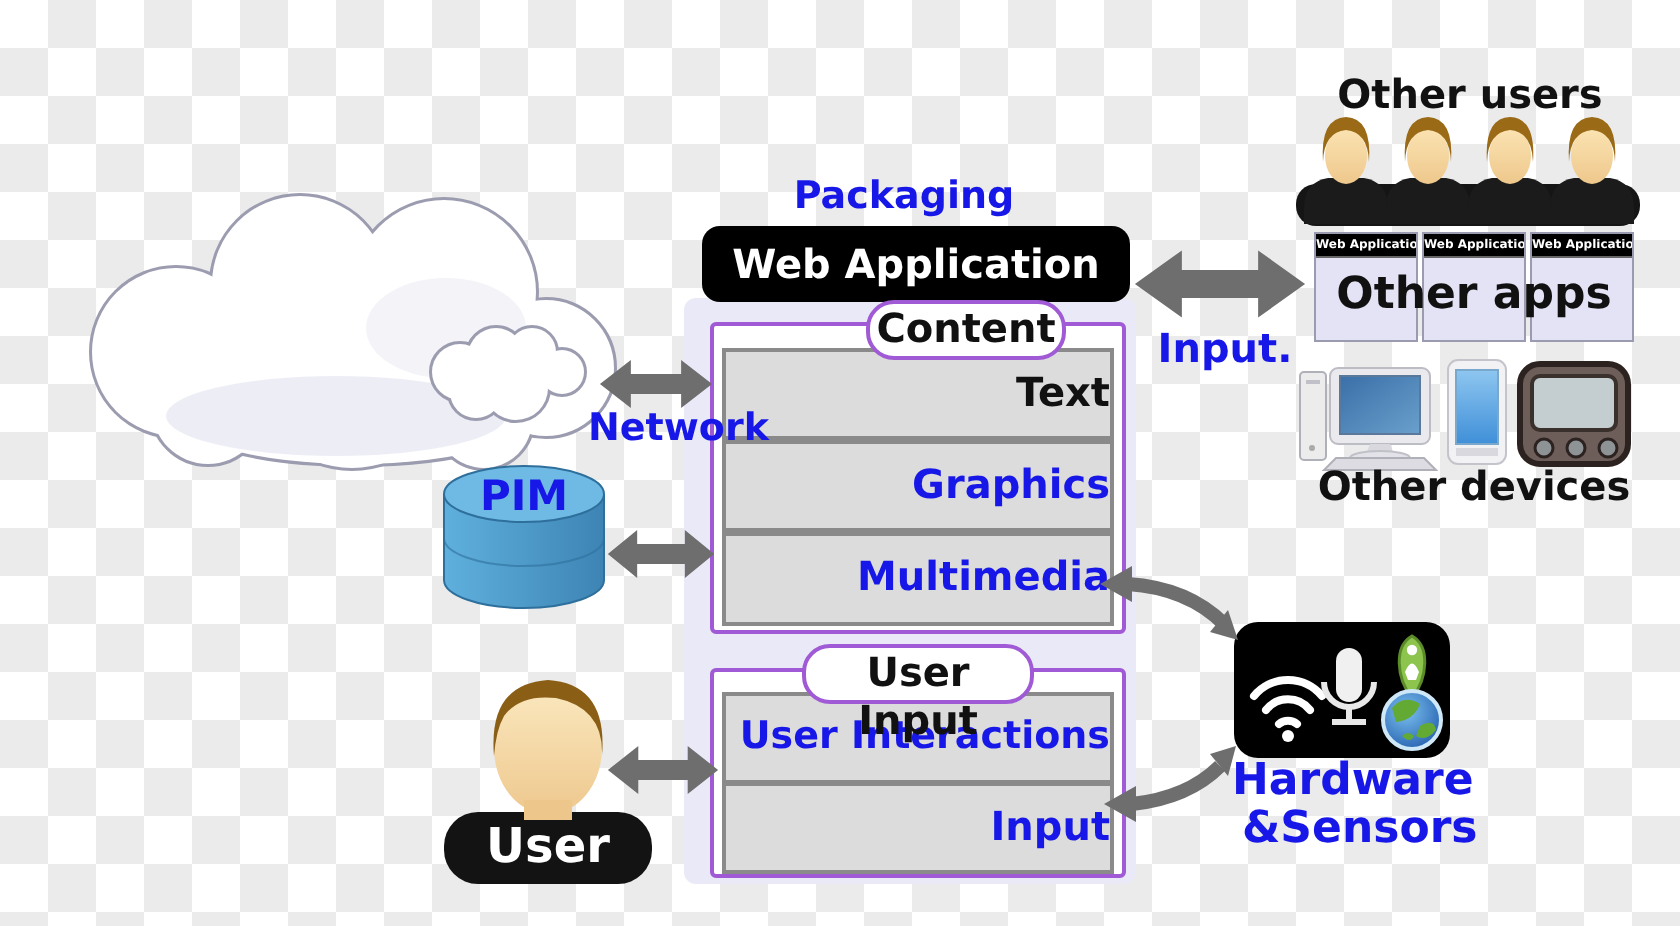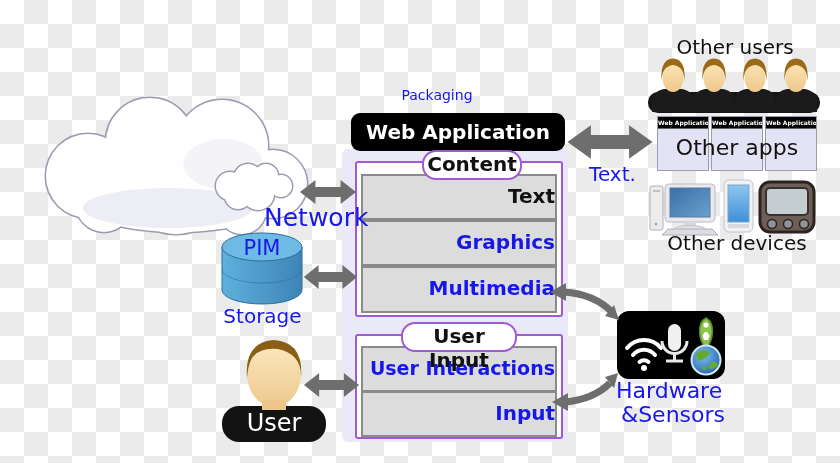--- a/index.html
+++ b/index.html
@@ -4,21 +4,21 @@
 <style>
   html,body{margin:0;padding:0}
   .stage{position:relative;width:840px;height:463px;overflow:hidden;
     font-family:"DejaVu Sans","Liberation Sans",sans-serif;font-weight:bold;
     background-color:#ffffff;
     background-image:
       linear-gradient(45deg,#ebebeb 25%,transparent 25%,transparent 75%,#ebebeb 75%),
       linear-gradient(45deg,#ebebeb 25%,transparent 25%,transparent 75%,#ebebeb 75%);
     background-size:48px 48px;background-position:0 0,24px 24px;}
   .abs{position:absolute}
-  .lbl{position:absolute;font-weight:normal;white-space:nowrap;z-index:7}
+  .lbl{position:absolute;font-weight:bold;white-space:nowrap;z-index:7}
   .blue{color:#1717e8}
   .black{color:#111}
   .center{text-align:center}
   .lavender{position:absolute;background:#e9e9f7;border-radius:6px;z-index:1}
   .pbox{position:absolute;background:#fff;border:2px solid #a05ad5;border-radius:3px;z-index:2}
   .pill{position:absolute;background:#fff;border:2px solid #a05ad5;border-radius:14px;
         text-align:center;color:#111;z-index:5;font-weight:bold}
   .gitem{position:absolute;background:#dcdcdc;border:2px solid #8a8a8a;text-align:right;
          font-size:20px;z-index:3}
   .hdr{position:absolute;background:#000;border-radius:9px;color:#fff;text-align:center;z-index:4}
@@ -72,35 +72,34 @@
       <circle cx="248" cy="90" r="12"></circle>
         <circle cx="263" cy="100" r="11"></circle>
       <circle cx="240" cy="108" r="16"></circle>
         <circle cx="220" cy="110" r="13"></circle>
     </g>
   </svg>
 
   <svg class="arrow" style="left:299px;top:177px;width:58px;height:30px" viewBox="0 0 60 30" preserveAspectRatio="none">
     <polygon points="1,15 17,3 17,10 43,10 43,3 59,15 43,27 43,20 17,20 17,27" fill="#6e6e6e"></polygon>
   </svg>
-  <div class="lbl blue" style="left:264px;top:203px;font-size:25px">Network</div>
+  <div class="lbl blue" style="left:294px;top:203px;font-size:19px">Network</div>
 
   <svg class="abs" style="left:221px;top:231px;width:82px;height:76px;z-index:2" viewBox="0 0 82 76">
     <defs>
       <linearGradient id="cylg" x1="0" y1="0" x2="1" y2="0">
         <stop offset="0" stop-color="#5fb0dd"></stop>
           <stop offset="1" stop-color="#3d84b4"></stop>
       </linearGradient>
     </defs>
     <path d="M1,16 v43 a40,14 0 0 0 80,0 v-43" fill="url(#cylg)" stroke="#2e6f9c" stroke-width="1"></path>
     <path d="M1,38 a40,14 0 0 0 80,0" fill="none" stroke="#2e6f9c" stroke-width="1" opacity="0.6"></path>
     <ellipse cx="41" cy="16" rx="40" ry="14" fill="#6fbae4" stroke="#2e6f9c" stroke-width="1"></ellipse>
   </svg>
   <div class="lbl blue center" style="left:231px;top:236px;width:62px;font-size:21px">PIM</div>
-  <div class="lbl blue center" style="left:215px;top:304px;width:95px;font-size:20px">Storage</div>
 
   <svg class="arrow" style="left:303px;top:262px;width:55px;height:30px" viewBox="0 0 60 30" preserveAspectRatio="none">
     <polygon points="1,15 17,3 17,10 43,10 43,3 59,15 43,27 43,20 17,20 17,27" fill="#6e6e6e"></polygon>
   </svg>
 
   <svg class="abs" style="left:216px;top:334px;width:116px;height:110px;z-index:2" viewBox="0 0 116 110">
     <defs>
       <linearGradient id="faceg" x1="0" y1="0" x2="0" y2="1">
         <stop offset="0" stop-color="#fbe9c0"></stop>
           <stop offset="1" stop-color="#eec88e"></stop>
@@ -111,43 +110,43 @@
     <path d="M31,44 Q28,8 58,6 Q88,8 85,44 Q86,20 62,15 Q44,13 36,24 Q32,31 31,44 Z" fill="#8a5f15"></path>
     <rect x="6" y="72" width="104" height="36" rx="17" fill="#131313"></rect>
     <rect x="46" y="66" width="24" height="10" fill="#edc68c"></rect>
   </svg>
   <div class="lbl center" style="left:238px;top:409px;width:72px;font-size:24px;color:#fff">User</div>
 
   <svg class="arrow" style="left:303px;top:370px;width:57px;height:30px" viewBox="0 0 60 30" preserveAspectRatio="none">
     <polygon points="1,15 17,3 17,10 43,10 43,3 59,15 43,27 43,20 17,20 17,27" fill="#6e6e6e"></polygon>
   </svg>
 
-  <div class="lbl blue center" style="left:377px;top:87px;width:120px;font-size:14px">Packaging</div>
+  <div class="lbl blue center" style="left:392px;top:87px;width:120px;font-size:19px">Packaging</div>
 
   <div class="hdr" style="left:351px;top:113px;width:214px;height:38px;font-size:20px;line-height:38px">
     <span>Web Application</span>
   </div>
 
   <div class="lavender" style="left:342px;top:149px;width:226px;height:293px"></div>
 
   <div class="pbox" style="left:355px;top:161px;width:204px;height:152px"></div>
-  <div class="pill" style="left:422px;top:150px;width:96px;height:26px;font-size:20px;line-height:24px">Content</div>
+  <div class="pill" style="left:433px;top:150px;width:96px;height:26px;font-size:20px;line-height:24px">Content</div>
   <div class="gitem black" style="left:361px;top:174px;width:192px;height:42px;line-height:40px">Text</div>
   <div class="gitem blue" style="left:361px;top:220px;width:192px;height:42px;line-height:40px">Graphics</div>
   <div class="gitem blue" style="left:361px;top:266px;width:192px;height:43px;line-height:41px">Multimedia</div>
 
   <div class="pbox" style="left:355px;top:334px;width:204px;height:101px"></div>
   <div class="pill" style="left:401px;top:322px;width:112px;height:26px;font-size:20px;line-height:24px">User Input</div>
   <div class="gitem blue" style="left:361px;top:346px;width:192px;height:42px;line-height:40px;font-size:19px">User Interactions</div>
   <div class="gitem blue" style="left:361px;top:391px;width:192px;height:42px;line-height:40px">Input</div>
 
   <svg class="arrow" style="left:566px;top:121px;width:88px;height:42px" viewBox="0 0 60 30" preserveAspectRatio="none">
     <polygon points="1,15 17,3 17,10 43,10 43,3 59,15 43,27 43,20 17,20 17,27" fill="#6e6e6e"></polygon>
   </svg>
-  <div class="lbl blue center" style="left:570px;top:162px;width:85px;font-size:20px">Text.</div>
+  <div class="lbl blue center" style="left:570px;top:162px;width:85px;font-size:20px">Input.</div>
 
   <div class="lbl black center" style="left:650px;top:35px;width:170px;font-size:20px">Other users</div>
   <svg class="abs" style="left:646px;top:54px;width:176px;height:60px;z-index:2" viewBox="0 0 176 60">
     <defs>
       <linearGradient id="ufg" x1="0" y1="0" x2="0" y2="1">
         <stop offset="0" stop-color="#fbe3b2"></stop>
           <stop offset="1" stop-color="#eec88c"></stop>
       </linearGradient>
     </defs>
     <rect x="2" y="38" width="172" height="21" rx="10" fill="#151515"></rect>

